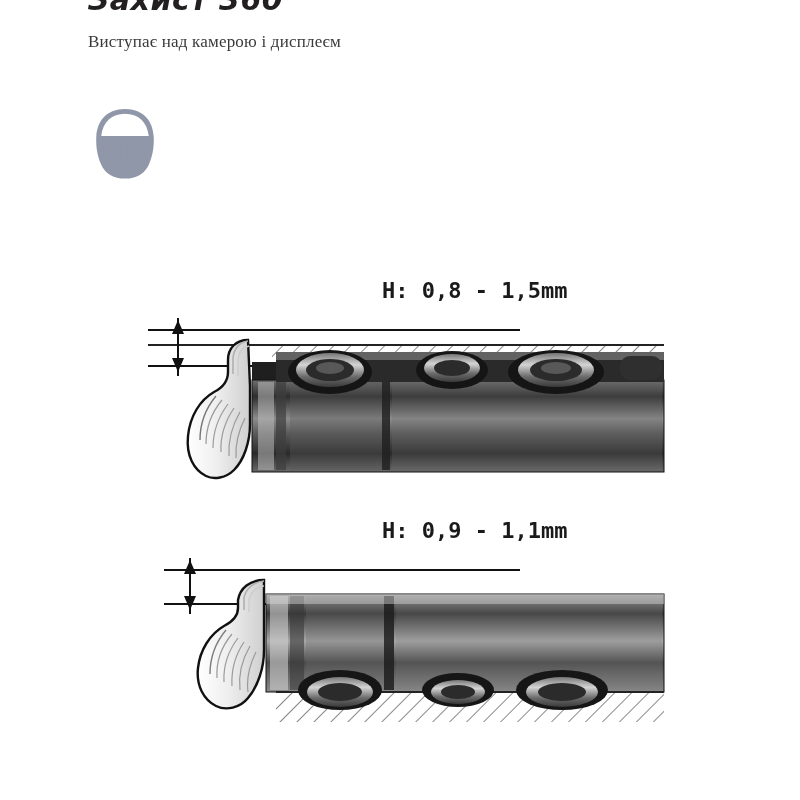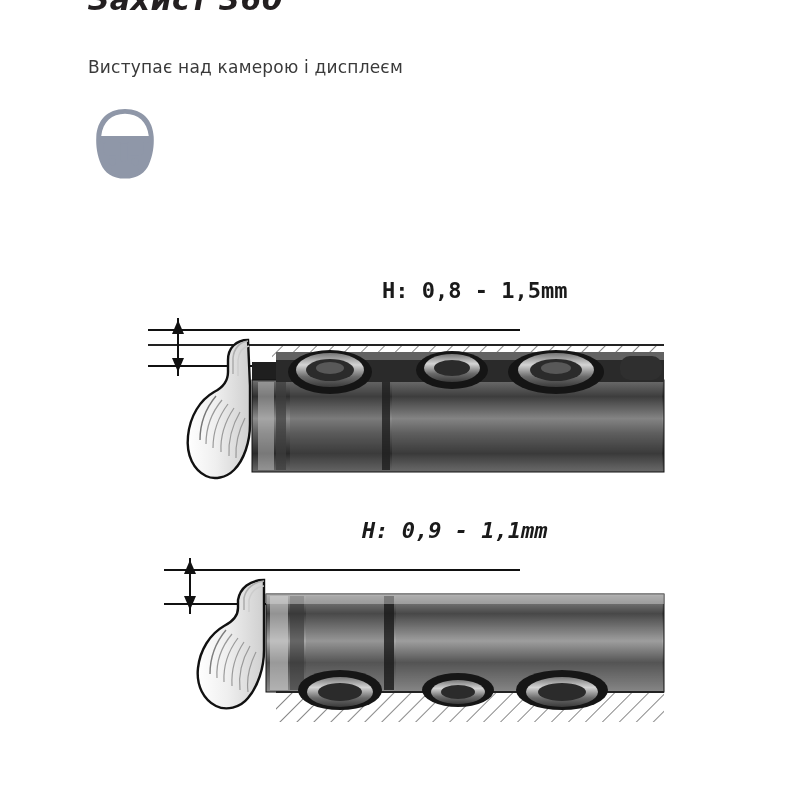--- a/index.html
+++ b/index.html
@@ -36,26 +36,27 @@
   }
   .title .sup {
     font-size: 15px;
     vertical-align: super;
     font-style: normal;
     font-weight: 700;
   }
   .subtitle {
     position: absolute;
     left: 88px;
-    top: 57px;
+    top: 32px;
     font-size: 17px;
     font-weight: 400;
     color: #3a3a3a;
     letter-spacing: 0.2px;
     white-space: nowrap;
+    font-family: Liberation Serif, serif;
   }
 
   
   .mascot {
     position: absolute;
     left: 84px;
     top: 104px;
     width: 82px;
     height: 82px;
   }
@@ -65,21 +66,21 @@
     position: absolute;
     font-family: "DejaVu Sans Mono", monospace;
     font-size: 22px;
     font-weight: 700;
     color: #1a1a1a;
     letter-spacing: 0px;
     white-space: nowrap;
     margin-left: 44px;
   }
   .dim-label.one { left: 338px; top: 278px; }
-  .dim-label.two { left: 318px; top: 518px; font-style: italic; }
+  .dim-label.two { left: 338px; top: 518px; }
 
   
   .diagram {
     position: absolute;
     left: 0;
     top: 0;
     width: 800px;
     height: 800px;
     pointer-events: none;
   }

